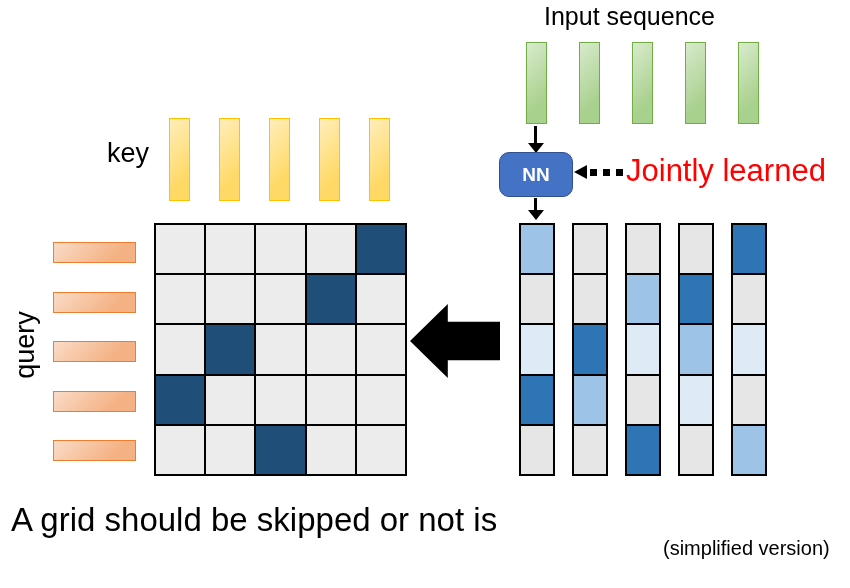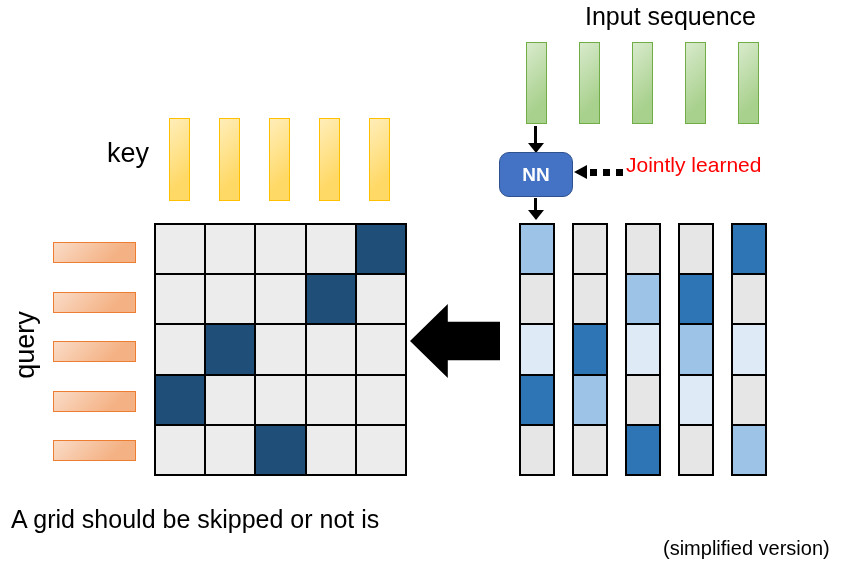--- a/index.html
+++ b/index.html
@@ -1,25 +1,25 @@
 <!DOCTYPE html>
 <html><head>
 <meta charset="utf-8">
 <style>
   html,body{margin:0;padding:0;background:#fff;}
   .canvas{position:relative;width:850px;height:588px;background:#ffffff;
           font-family:"Liberation Sans", sans-serif;color:#000;overflow:hidden;}
 
   .lbl{position:absolute;white-space:nowrap;}
-  .input-seq{left:544px;top:2px;width:212px;text-align:right;font-size:25px;}
+  .input-seq{left:544px;top:2px;width:212px;text-align:left;font-size:25px;}
   .key-lbl{left:107px;top:138px;font-size:27px;}
   .query-lbl{left:-16px;top:330px;width:82px;height:30px;line-height:30px;text-align:center;
              font-size:27px;transform:rotate(-90deg);}
-  .jointly{left:626px;top:153px;font-size:21px;}
-  .caption{left:11px;top:502px;font-size:25px;line-height:35px;}
+  .jointly{left:626px;top:153px;font-size:31px;}
+  .caption{left:11px;top:502px;font-size:33px;line-height:35px;}
   .simplified{left:651px;top:537px;font-size:20px;margin-left:12px;}
 
   
   .bar{border:1.5px solid;box-sizing:border-box;
        background-image:linear-gradient(135deg,rgba(255,255,255,.55),rgba(255,255,255,0) 75%);}
   #input-bars{position:absolute;left:526px;top:42px;display:flex;gap:32px;}
   #input-bars .bar{width:21px;height:82px;}
   #key-bars{position:absolute;left:169px;top:118px;display:flex;gap:29px;}
   #key-bars .bar{width:21px;height:83px;}
   #query-bars{position:absolute;left:53px;top:242px;display:flex;flex-direction:column;gap:28.5px;}

